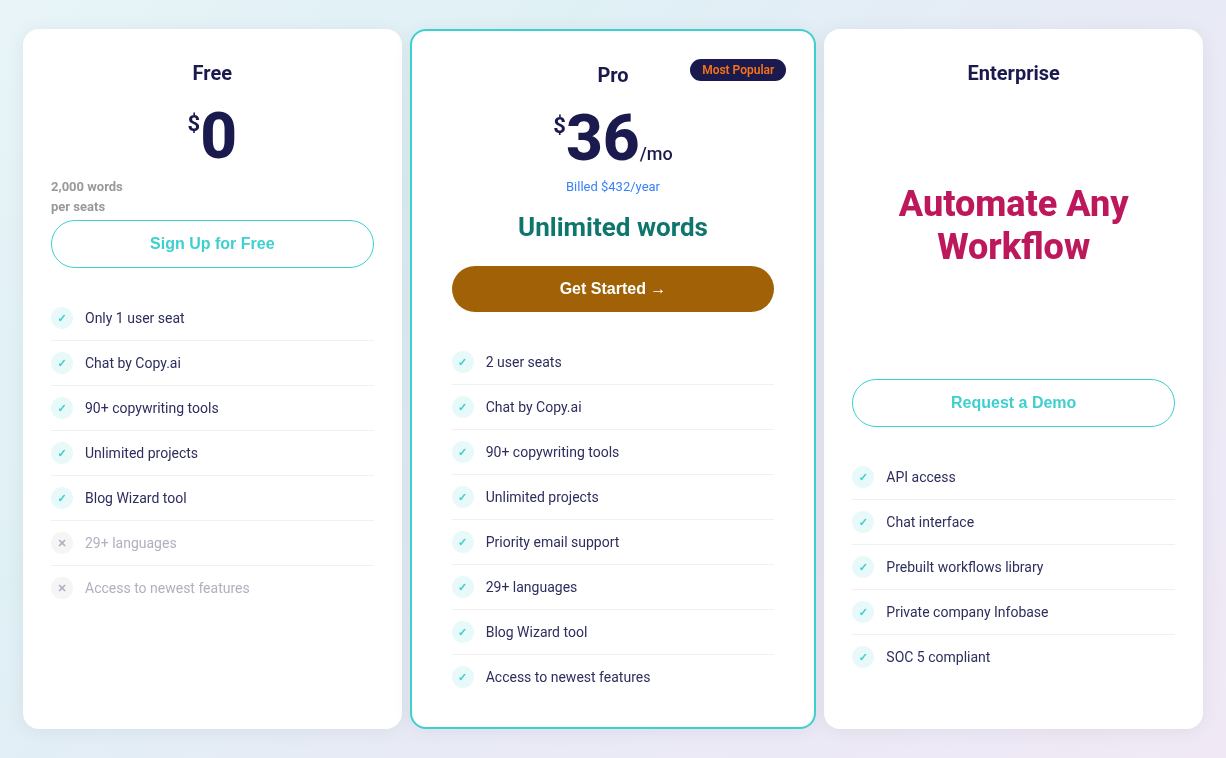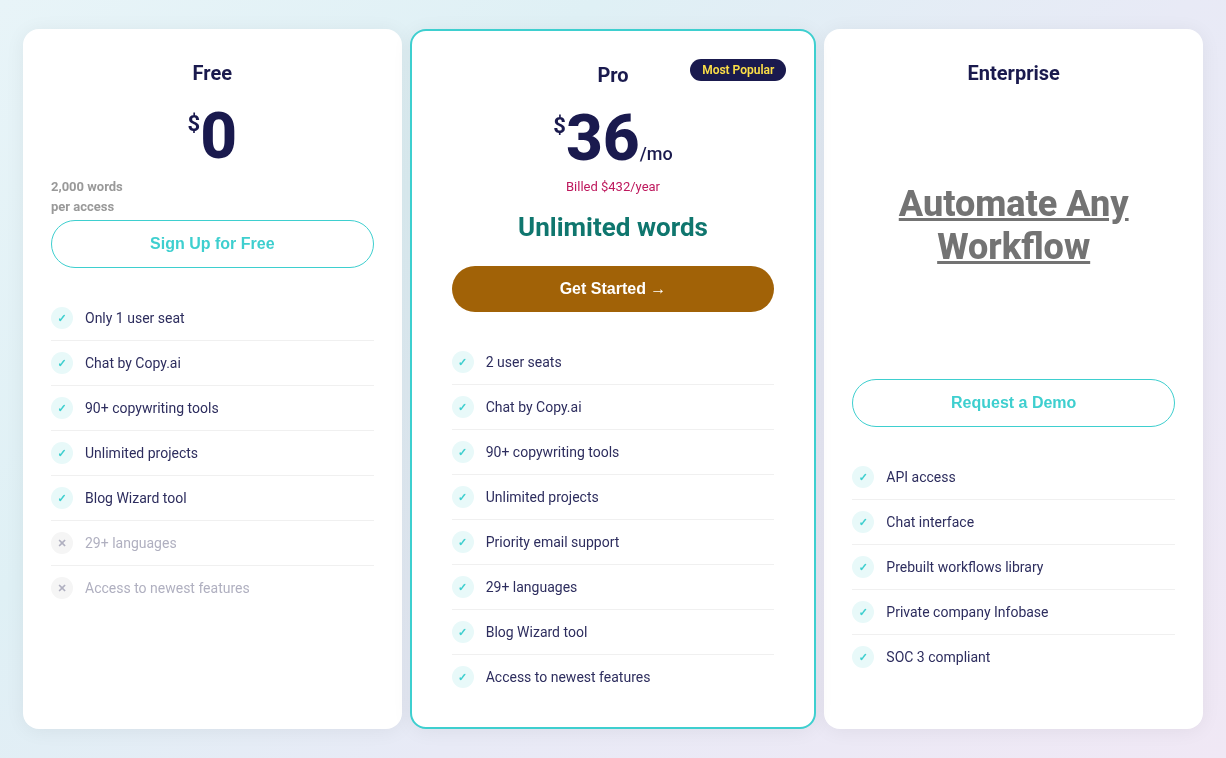--- a/index.html
+++ b/index.html
@@ -52,21 +52,21 @@
     .plan-name {
       font-size: 20px;
       font-weight: 700;
       color: #1a1a4e;
       text-align: center;
       margin-bottom: 20px;
     }
 
     .most-popular-badge {
       background: #1a1a4e;
-      color: #fde047;
+      color: #f97316;
       font-size: 12px;
       font-weight: 600;
       padding: 4px 12px;
       border-radius: 20px;
       position: absolute;
       top: 28px;
       right: 28px;
     }
 
     .price-block {
@@ -129,29 +129,28 @@
       font-size: 26px;
       font-weight: 700;
       color: #0f766e;
       text-align: center;
       margin: 12px 0 24px;
     }
 
     .enterprise-headline {
       font-size: 36px;
       font-weight: 800;
-      color: #737373;
+      color: #be185d;
       text-align: center;
       line-height: 1.2;
       margin-bottom: 32px;
       flex: 1;
       display: flex;
       align-items: center;
       justify-content: center;
-      text-decoration: underline;
     }
 
     .btn {
       display: block;
       width: 100%;
       padding: 14px;
       border-radius: 50px;
       font-size: 16px;
       font-weight: 600;
       text-align: center;
@@ -218,21 +217,21 @@
       align-items: center;
       justify-content: center;
       flex-shrink: 0;
       color: #b0b0c0;
       font-size: 11px;
       font-weight: 700;
     }
 
     .billed-text {
       font-size: 13px;
-      color: #be185d;
+      color: #3b82f6;
       text-align: center;
       margin-bottom: 6px;
     }
 
     .pro-header {
       text-align: center;
       margin-bottom: 0;
     }
   </style>
 </head>
@@ -243,21 +242,21 @@
   <div class="plan-card free">
     <h2 class="plan-name">Free</h2>
     <div class="price-block">
       <div class="price-display">
         <span class="price-dollar">$</span>
         <span class="price-zero">0</span>
       </div>
     </div>
     <p class="price-subtitle">
       <span>2,000 words</span><br>
-      <span>per access</span>
+      <span>per seats</span>
     </p>
     <button class="btn btn-outline">Sign Up for Free</button>
     <ul class="features-list">
       <li class="feature-item">
         <span class="check-icon">✓</span>
         <span>Only 1 user seat</span>
       </li>
       <li class="feature-item">
         <span class="check-icon">✓</span>
         <span>Chat by Copy.ai</span>
@@ -357,18 +356,18 @@
       <li class="feature-item">
         <span class="check-icon">✓</span>
         <span>Prebuilt workflows library</span>
       </li>
       <li class="feature-item">
         <span class="check-icon">✓</span>
         <span>Private company Infobase</span>
       </li>
       <li class="feature-item">
         <span class="check-icon">✓</span>
-        <span>SOC 3 compliant</span>
+        <span>SOC 5 compliant</span>
       </li>
     </ul>
   </div>
 
 </div>
 
 </body></html>

